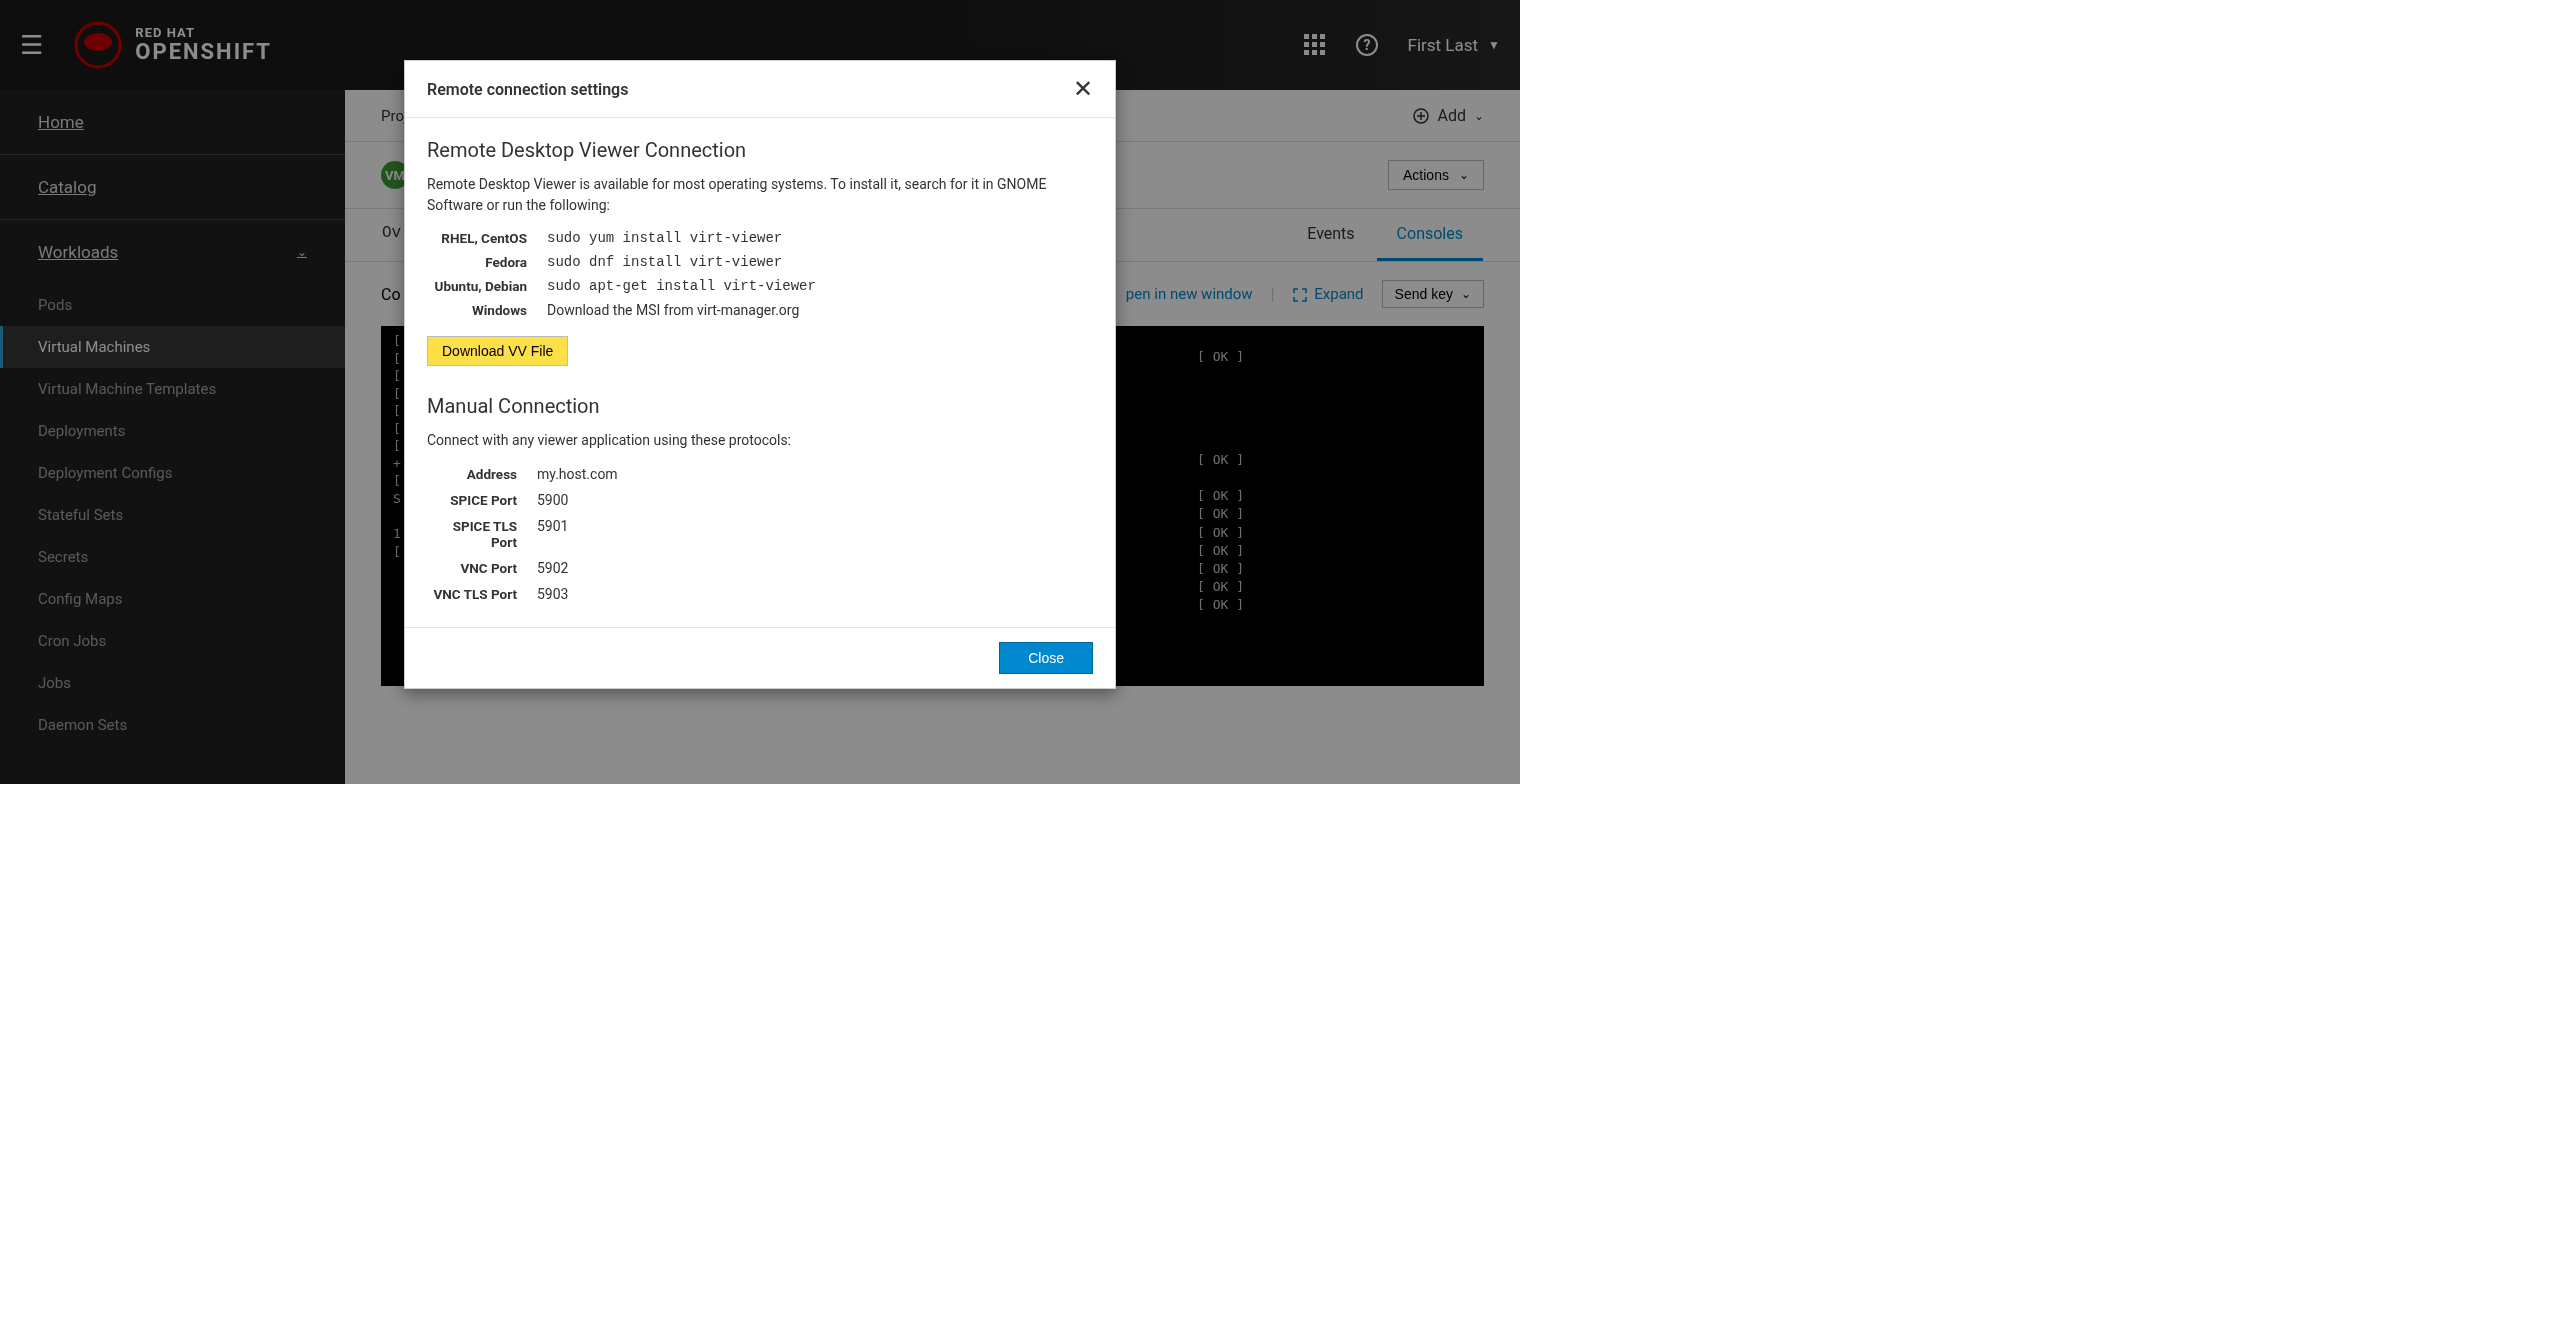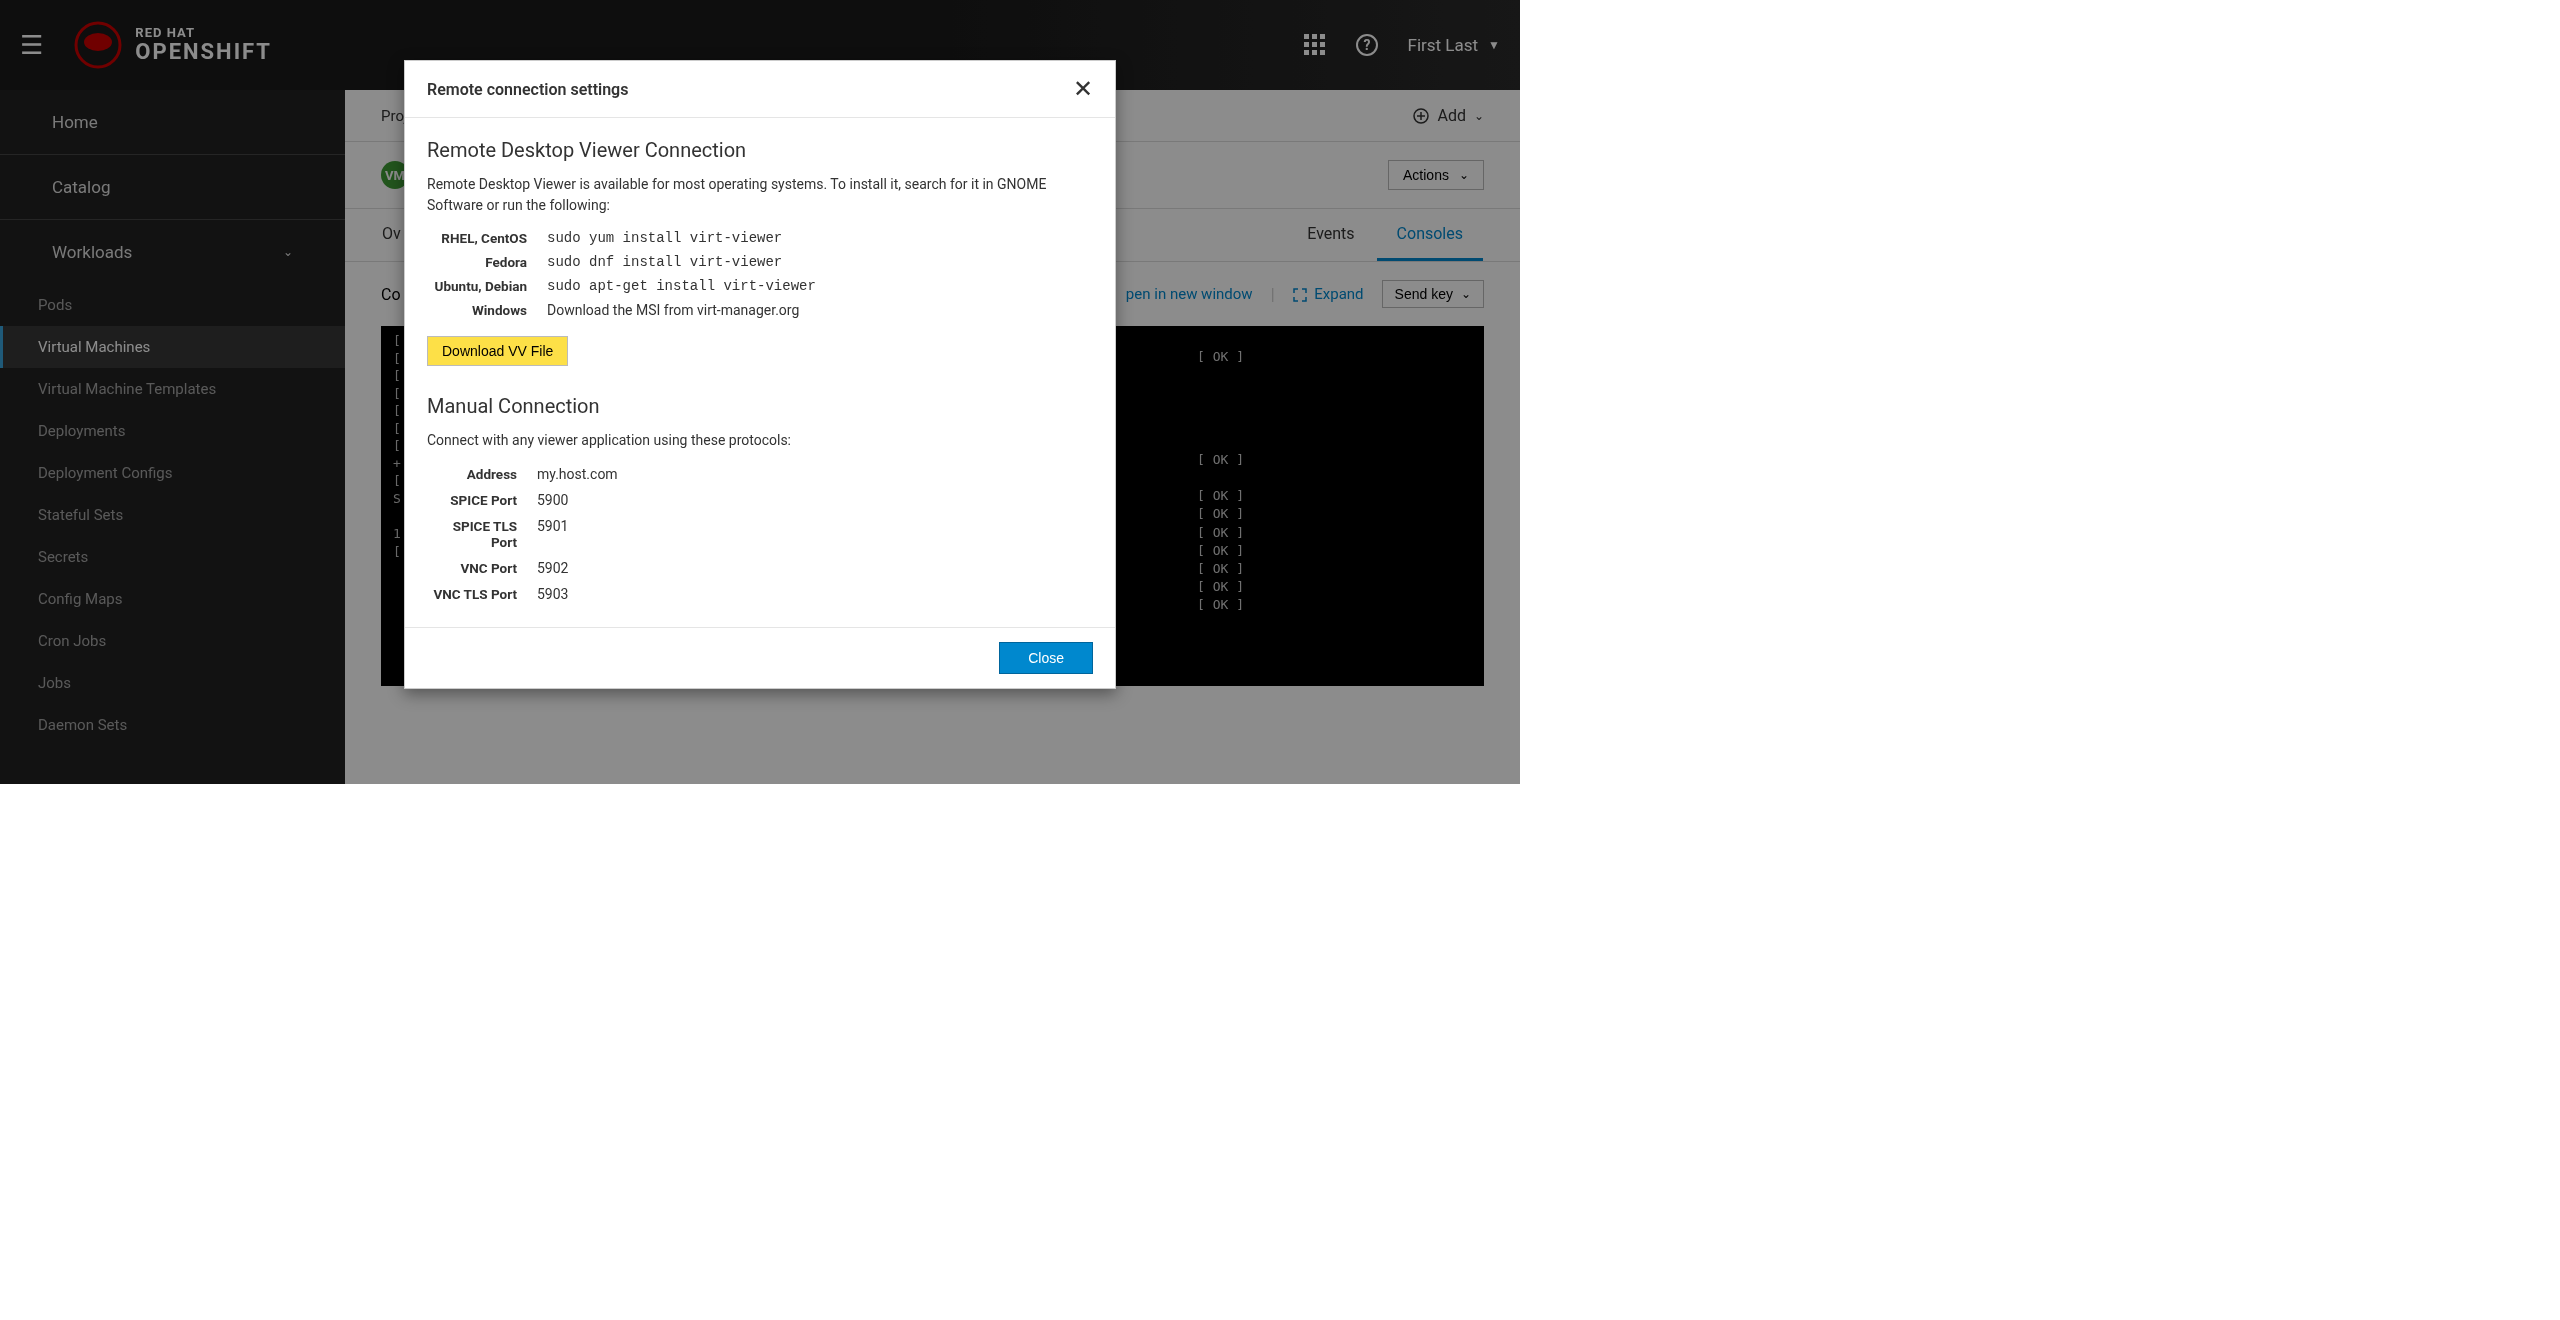--- a/index.html
+++ b/index.html
@@ -88,27 +88,28 @@
       top: 90px;
       left: 0;
       width: 345px;
       bottom: 0;
       background: #222;
       color: #fff;
       overflow-y: auto;
       z-index: 1;
     }
     .sidebar-item {
-      padding: 22px 52px;
+      padding: 22px 38px;
       font-size: 17px;
       cursor: pointer;
       display: flex;
       align-items: center;
       justify-content: space-between;
       color: #ddd;
+      text-decoration: underline;
     }
     .sidebar-item.section-header {
       border-bottom: 1px solid #444;
     }
     .sidebar-subitem {
       padding: 12px 38px;
       font-size: 15px;
       cursor: pointer;
       color: #a3a3a3;
     }
@@ -185,20 +186,21 @@
       color: #333;
       cursor: pointer;
       margin: 0 1px;
     }
     .tab.active {
       color: #0088ce;
       border-bottom: 3px solid #0088ce;
     }
     .tab:first-child {
       padding-left: 0;
+      font-family: Liberation Mono, monospace;
     }
     .console-bar {
       padding: 18px 36px;
       display: flex;
       align-items: center;
       gap: 18px;
     }
     .console-bar-right {
       margin-left: auto;
       display: flex;

